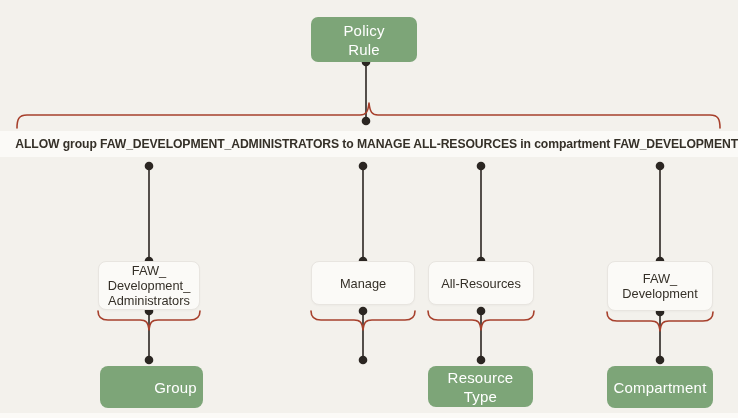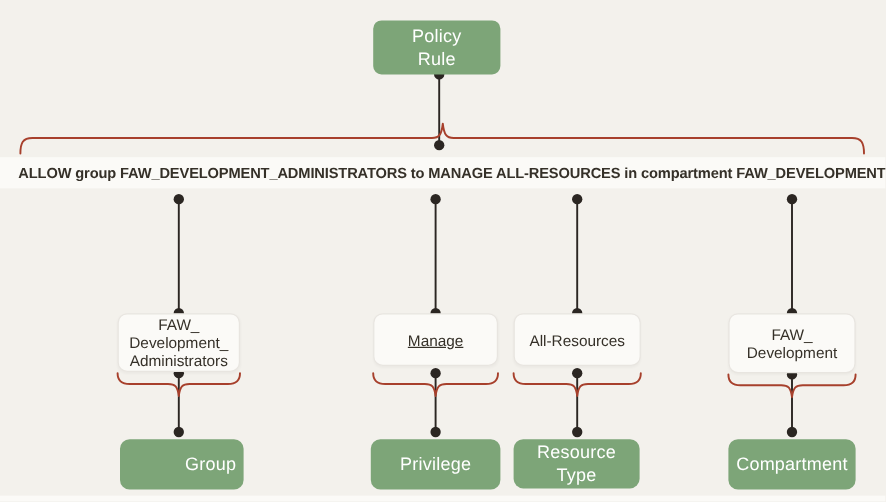--- a/index.html
+++ b/index.html
@@ -55,21 +55,21 @@
     font-size:12.2px;font-weight:700;color:var(--text-dark);
     letter-spacing:-0.1px;white-space:nowrap;
   }
   .bottom-strip{
     position:absolute;left:0;top:413px;width:738px;height:5px;
     background:var(--panel);
   }
 
   
   .tok-0{left:98px; top:261px;width:102px;height:49px;}
-  .tok-1{left:311px;top:261px;width:104px;height:44px;text-decoration:underline;}
+  .tok-1{left:311px;top:261px;width:104px;height:44px;}
   .tok-2{left:428px;top:261px;width:106px;height:44px;}
   .tok-3{left:607px;top:261px;width:106px;height:50px;}
 
   
   .cat-0{left:100px;top:366px;width:103px;height:42px;padding-left:48px;}
   .cat-1{left:309px;top:366px;width:108px;height:42px;}
   .cat-2{left:428px;top:366px;width:105px;height:41px;}
   .cat-3{left:607px;top:366px;width:106px;height:42px;}
 </style>
 </head>
@@ -127,19 +127,18 @@
 
   <div class="node white tok-0">FAW_
 Development_
 Administrators</div>
   <div class="node white tok-1">Manage</div>
   <div class="node white tok-2">All-Resources</div>
   <div class="node white tok-3">FAW_
 Development</div>
 
   <div class="node green cat-0">Group</div>
-  <div class="node green cat-1">Privilege</div>
   <div class="node green cat-2">Resource
 Type</div>
   <div class="node green cat-3">Compartment</div>
 
   <div class="bottom-strip"></div>
 </div>
 
 </body></html>

